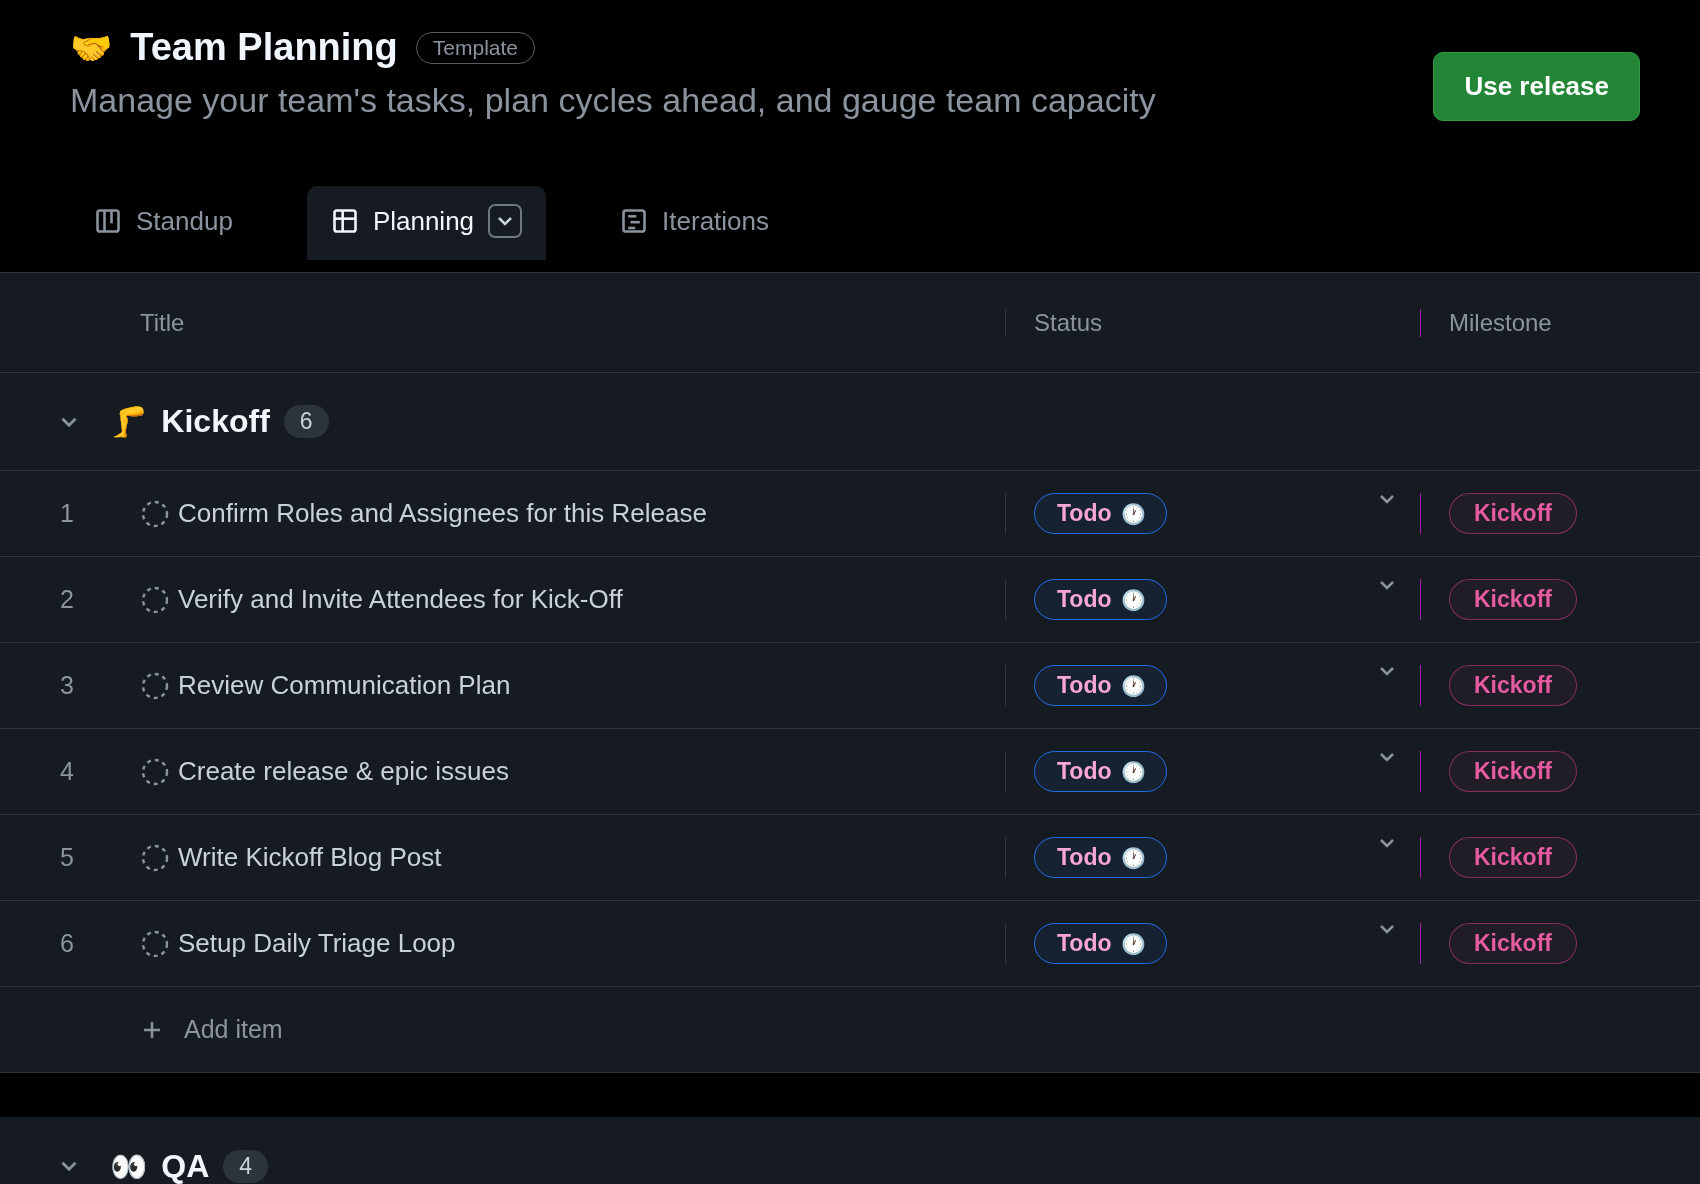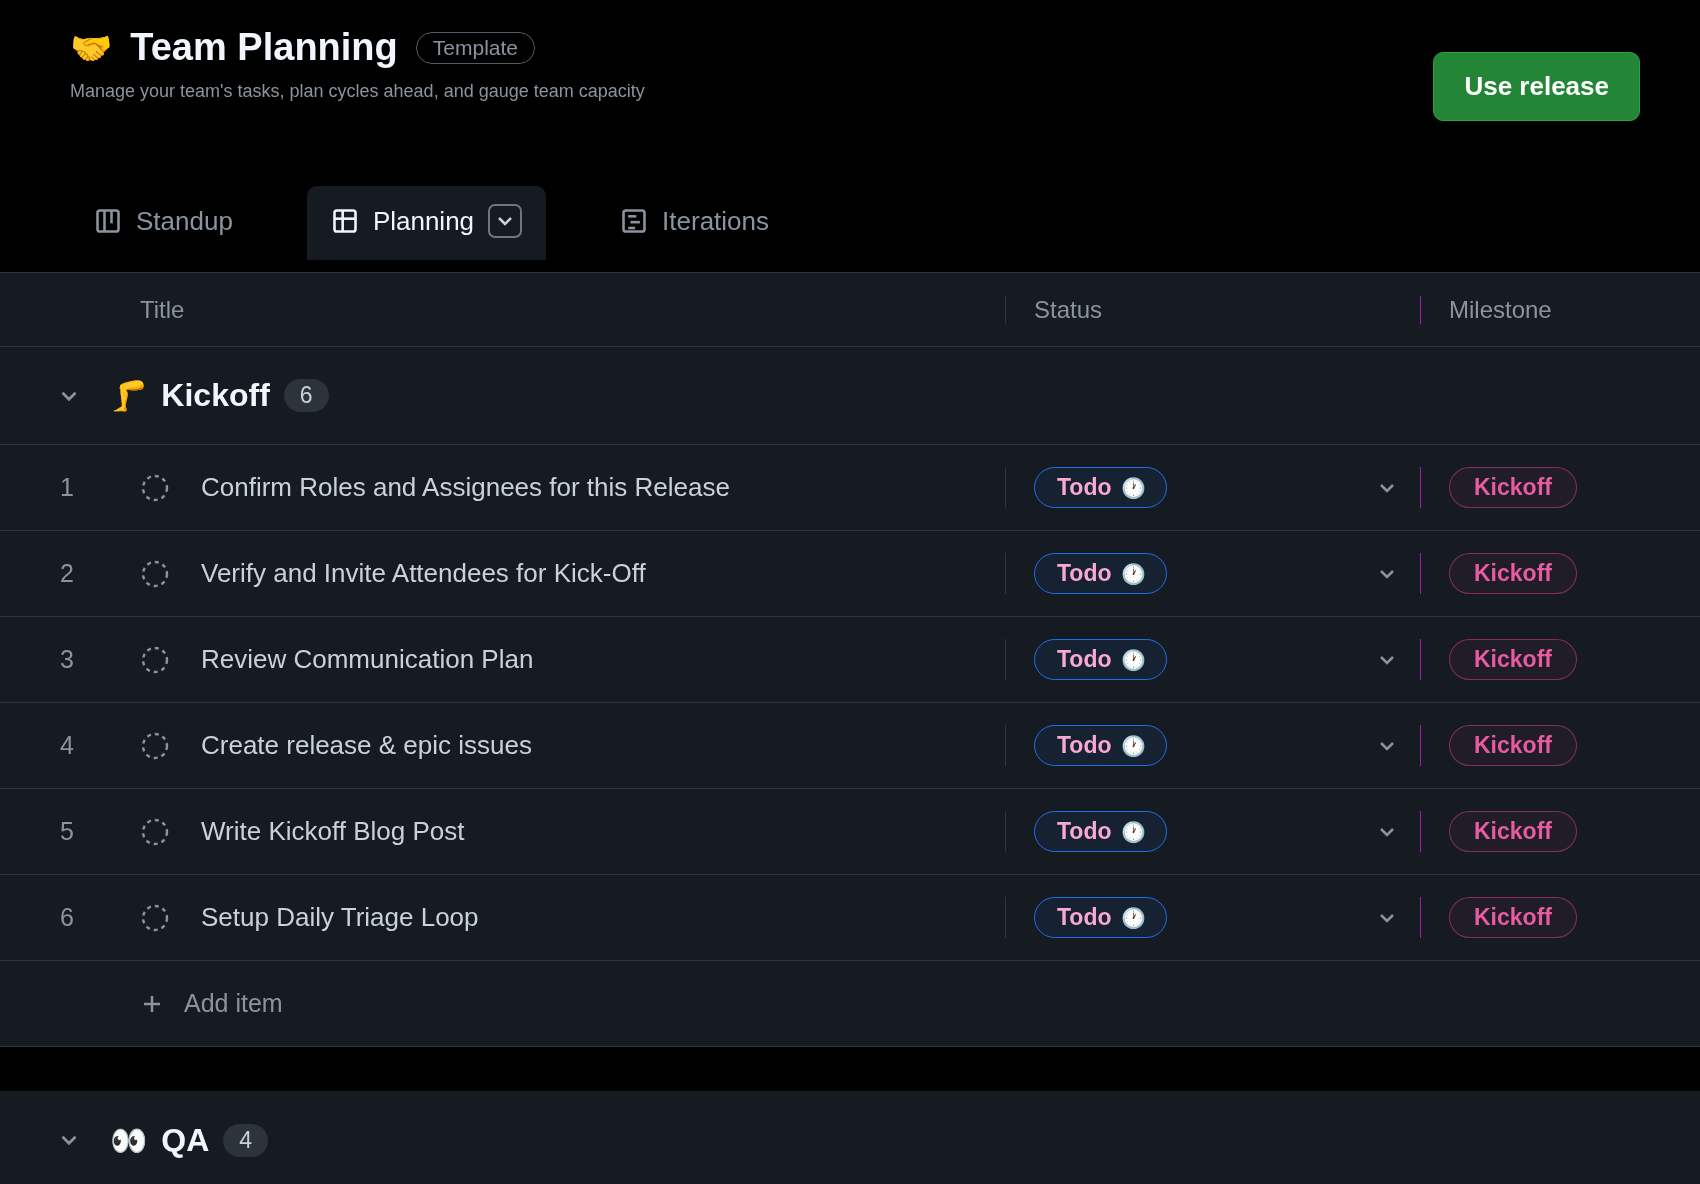--- a/index.html
+++ b/index.html
@@ -36,21 +36,21 @@
   .title-text { font-size: 38px; font-weight: 700; color: #f0f6fc; }
   .template-badge {
     border: 1px solid #555c66;
     border-radius: 22px;
     padding: 3px 16px;
     font-size: 21px;
     color: #8b949e;
     font-weight: 500;
   }
   .subtitle {
-    font-size: 18px;
+    font-size: 34px;
     color: #8b949e;
     font-weight: 400;
   }
   .use-template-btn {
     margin-top: 26px;
     background: #238636;
     color: #fff;
     font-size: 26px;
     font-weight: 600;
     padding: 18px 30px;
@@ -98,26 +98,26 @@
   .board {
     position: absolute;
     left: 0;
     right: 0;
     top: 272px;
     background: #161b22;
     border-top: 1px solid #30363d;
   }
 
   .col-title  { padding-left: 140px; flex: 0 0 1005px; }
-  .col-status { flex: 0 0 415px; border-left: 1px solid #30363d; padding-left: 28px; display:flex; align-items:center; justify-content:space-between; padding-right:24px; }
+  .col-status { flex: 0 0 415px; border-left: 1px solid #30363d; padding-left: 28px; display:flex; justify-content:space-between; padding-right:24px; }
   .col-milestone { flex: 1 1 auto; border-left: 1px solid #a21caf; padding-left: 28px; display:flex; align-items:center; }
 
   .col-header-row {
     display: flex;
-    height: 74px;
+    height: 100px;
     align-items: center;
     color: #8b949e;
     font-size: 24px;
     font-weight: 500;
     border-bottom: 1px solid #30363d;
   }
 
   .group-header {
     display: flex;
     align-items: center;
@@ -151,21 +151,21 @@
   }
   .row-index {
     position:absolute;
     left: 60px;
     color:#8b949e;
     font-size:25px;
   }
   .data-row { position:relative; }
 
   .title-cell {
-    display:flex; align-items:center; gap:31px;
+    display:flex; align-items:center; gap:8px;
   }
   .dotted-circle {
     width: 30px; height: 30px;
     display:flex; align-items:center; justify-content:center;
   }
   .dotted-circle svg { width:30px; height:30px; }
   .item-title { color:#c9d1d9; font-size:26px; }
 
   .status-pill {
     display:inline-flex; align-items:center; gap:10px;

